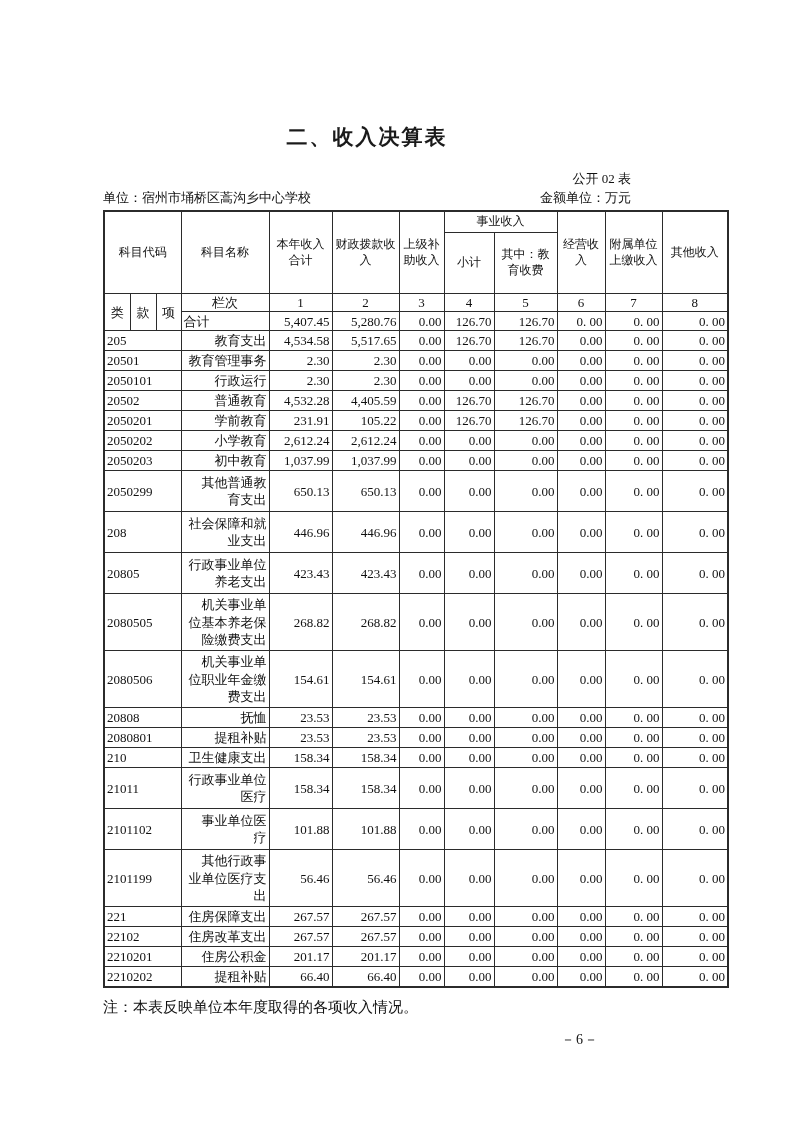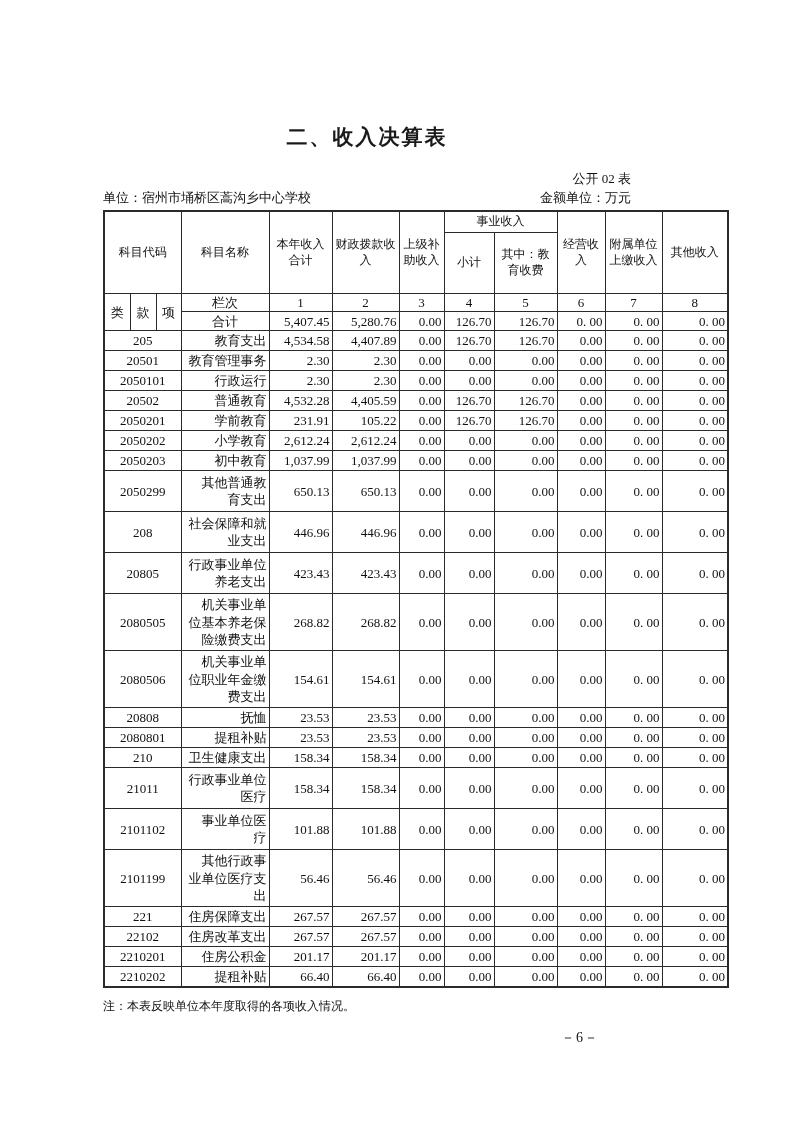--- a/index.html
+++ b/index.html
@@ -21,30 +21,30 @@
   }
   table.income th,table.income td{
     border:1px solid #2b2b2b;padding:0 2px;overflow:hidden;
     font-weight:normal;vertical-align:middle;line-height:1.32;
   }
   thead th{text-align:center;font-size:12px;}
   tr.hdr-band th{height:20px;}
   tr.hdr-main th{height:60px;}
   tr.row-rank td{height:17px;text-align:center;}
   tr.row-total td{height:18px;}
-  td.lbl{text-align:center;}
-  td.code{text-align:center;padding-left:3px;font-size:13px;}
+  td.lbl{}
+  td.code{text-align:left;padding-left:3px;font-size:13px;}
   td.name{text-align:right;padding:1px 1px;}
   td.name.indent{text-indent:1em;}
   td.num{text-align:right;padding-right:3px;white-space:nowrap;}
   td.bold{font-weight:700;}
   tbody tr.l1 td{height:19px;}
   tbody tr.l2 td{height:40px;}
   tbody tr.l3 td{height:56px;}
-  .note{margin-top:10px;font-size:12px;}
+  .note{margin-top:10px;font-size:15px;}
   .page-num{margin-top:14px;text-align:right;padding-right:32px;font-size:14px;letter-spacing:1px;}
 </style>
 </head>
 <body>
 
 <div class="sheet">
   <div class="content">
 
     <h1 class="doc-title">二、收入决算表</h1>
 
@@ -110,21 +110,21 @@
           <td class="num bold">126.70</td>
           <td class="num bold">126.70</td>
           <td class="num bold">0. 00</td>
           <td class="num bold">0. 00</td>
           <td class="num bold">0. 00</td>
         </tr>
       <tr class="l1">
             <td colspan="3" class="code">205</td>
             <td class="name">教育支出</td>
             <td class="num">4,534.58</td>
-            <td class="num">4,407.89</td>
+            <td class="num">5,517.65</td>
             <td class="num">0.00</td>
             <td class="num">126.70</td>
             <td class="num">126.70</td>
             <td class="num">0.00</td>
             <td class="num">0. 00</td>
             <td class="num">0. 00</td>
           </tr>
           <tr class="l1">
             <td colspan="3" class="code">20501</td>
             <td class="name">教育管理事务</td>

